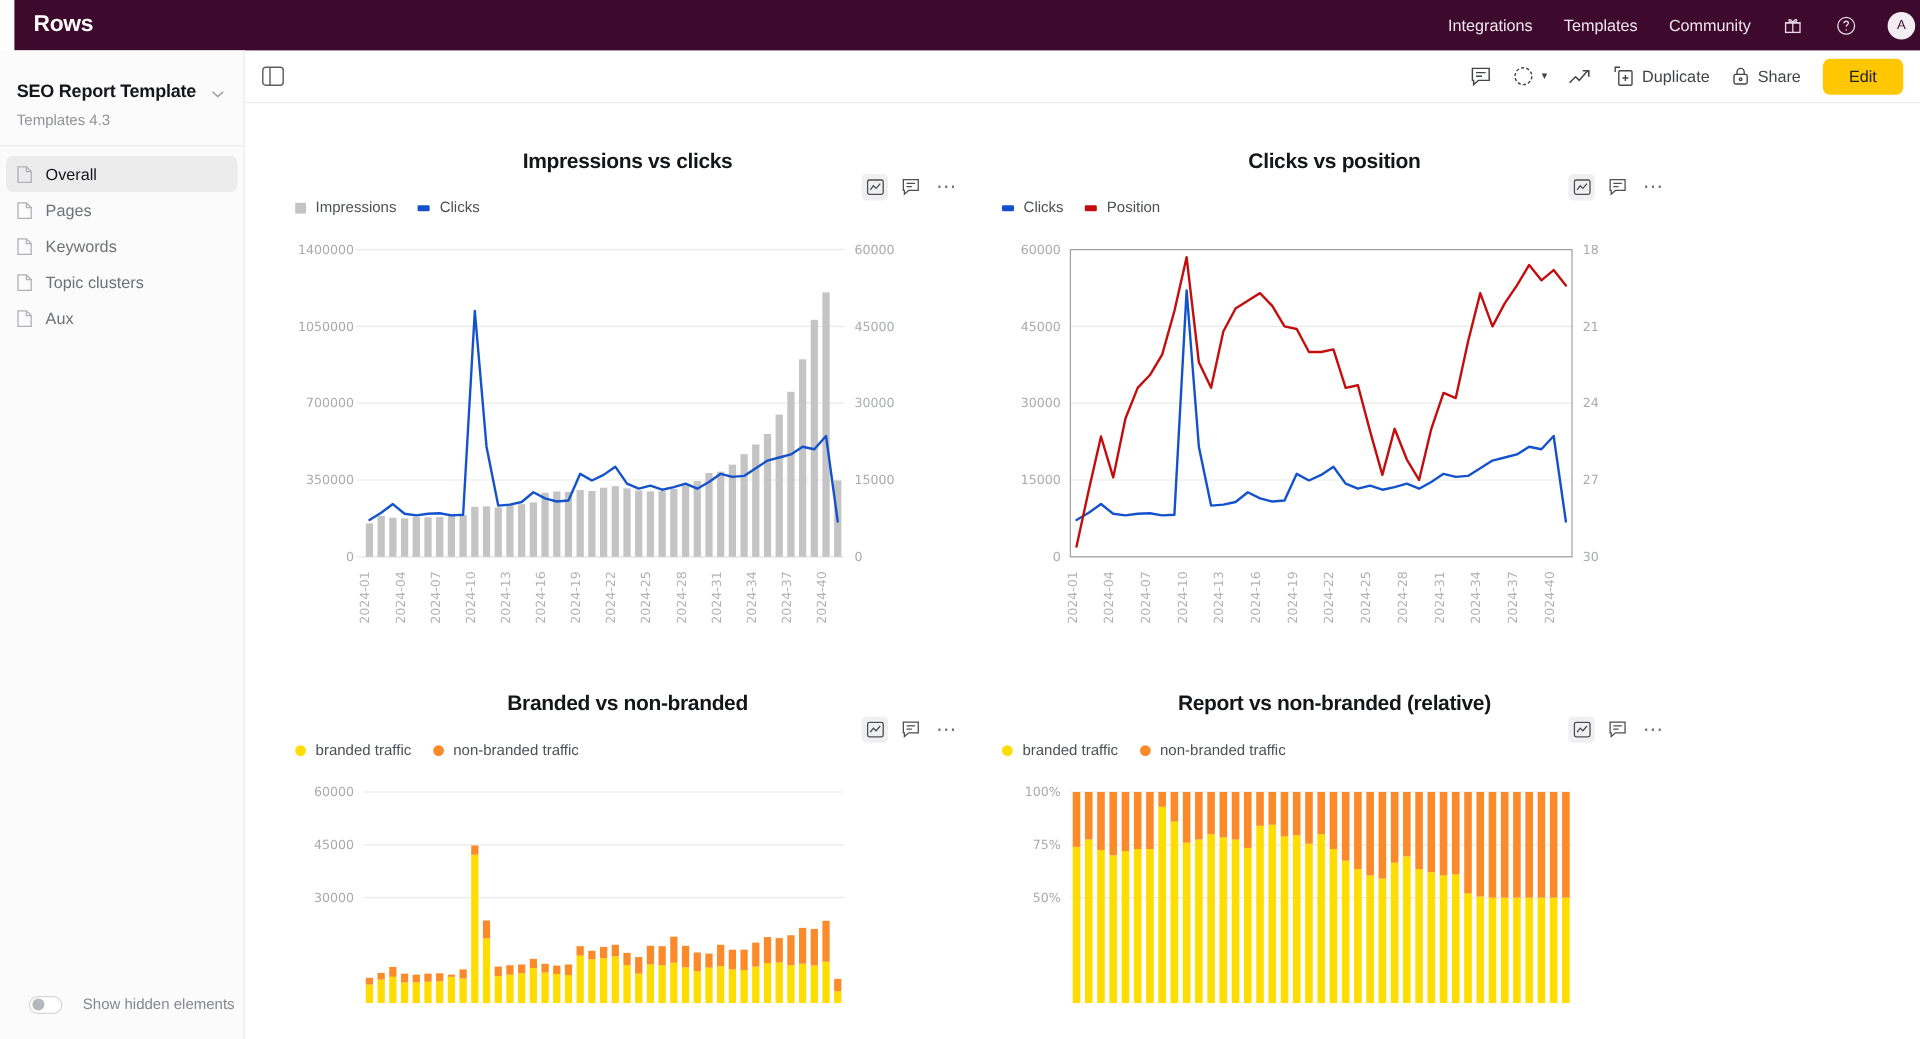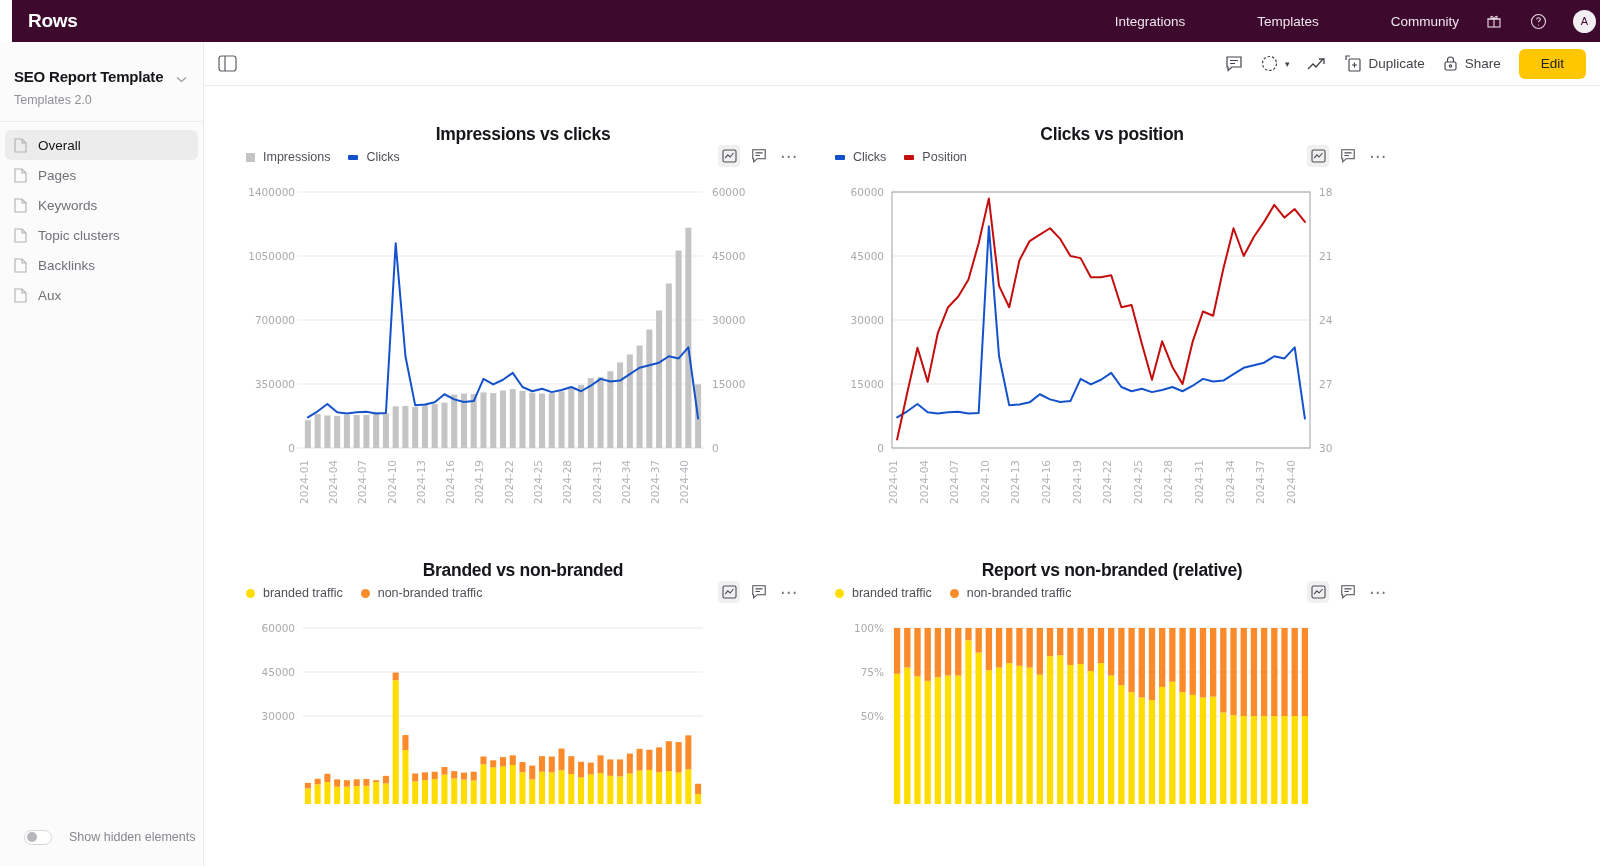--- a/index.html
+++ b/index.html
@@ -17,21 +17,21 @@
   }
   .brand { color: #fff; font-size: 19px; font-weight: bold; letter-spacing: -0.3px; margin-right: 20px; }
   .searchbox {
     width: 218px; height: 26px; border: 1px solid #6d4a61; border-radius: 5px;
     display: flex; align-items: center; padding: 0 8px; gap: 7px;
   }
   .searchbox .s-ico { width: 12px; height: 12px; color: #c9b3c2; display: flex; align-items: center; justify-content: center;}
   .searchbox .s-ph { color: #cbb7c5; font-size: 13px; flex: 1; }
   .searchbox .s-kbd { color: #b79fb0; font-size: 12px; }
   .topbar-right { margin-left: auto; display: flex; align-items: center; gap: 26px; }
-  .topnav-link { color: #efe5ec; font-size: 13.5px; cursor: pointer; margin-left: 46px; }
+  .topnav-link { color: #efe5ec; font-size: 13.5px; cursor: pointer; }
   .topbar-icon { color: #e7d9e3; width: 18px; height: 18px; display:flex; align-items:center; justify-content:center; cursor: pointer;}
   .avatar {
     width: 23px; height: 23px; border-radius: 50%; background: #f2eef1; color: #3d0a2e;
     font-size: 11px; display: flex; align-items: center; justify-content: center; cursor: pointer;
   }
 
   
   .sidebar {
     position: absolute; top: 42px; left: 0; width: 204px; height: 824px;
     background: #fbfbfb; border-right: 1px solid #ebebeb;
@@ -76,21 +76,21 @@
   .card { padding-bottom: 22px; }
   .card-head { display: flex; align-items: center; height: 26px; flex-direction: column; }
   .card-title { font-size: 17.5px; font-weight: bold; color: #15161a; letter-spacing: -0.3px; }
   .card-actions { margin-left: auto; display: flex; align-items: center; gap: 8px; }
   .act {
     width: 22px; height: 22px; border-radius: 4px; display: flex;
     align-items: center; justify-content: center; color: #4c4e55; cursor: pointer;
   }
   .act.sel { background: #f0f0f0; }
   .act.dots { color: #737579; font-size: 17px; letter-spacing: 1px; }
-  .legend { display: flex; align-items: center; gap: 18px; height: 14px; }
+  .legend { display: flex; align-items: center; gap: 18px; margin-top: 16px; height: 14px; }
   .lg { display: flex; align-items: center; gap: 8px; font-size: 12.5px; color: #4e5057; }
   .sw-sq { width: 9px; height: 9px; }
   .sw-bar { width: 10px; height: 5px; border-radius: 1px; }
   .sw-dot { width: 9px; height: 9px; border-radius: 50%; }
 
   .plot { position: relative; margin-top: 14px; }
   .plot svg { display: block; }
   .tick { font-family: "DejaVu Sans", sans-serif; font-size: 10.5px; fill: #a9aaae; }
   .tick-x { font-family: "DejaVu Sans", sans-serif; font-size: 10.5px; fill: #b2b3b7; }
   .gridline { stroke: #e9e9ea; stroke-width: 1; }
@@ -128,21 +128,21 @@
 <div class="sidebar">
   <div class="sb-head">
     <div class="sb-title-row">
       <span class="sb-title">SEO Report Template</span>
       <span class="sb-chev">
         <svg width="11" height="7" viewBox="0 0 11 7" fill="none" stroke="currentColor" stroke-width="1.2">
             <path d="M1 1.5l4.5 4 4.5-4"></path>
           </svg>
       </span>
     </div>
-    <div class="sb-sub">Templates 2.0</div>
+    <div class="sb-sub">Templates 4.3</div>
   </div>
   <div class="sb-sep"></div>
 
   <div class="sb-item active">
     <span class="f-ico">
       <svg width="13" height="15" viewBox="0 0 13 15" fill="none" stroke="currentColor" stroke-width="1.1">
           <path d="M1 1h7l4 4v9H1z"></path>
           <path d="M8 1v4h4"></path>
         </svg>
     </span>
@@ -167,29 +167,20 @@
     <span class="lbl">Keywords</span>
   </div>
   <div class="sb-item">
     <span class="f-ico">
       <svg width="13" height="15" viewBox="0 0 13 15" fill="none" stroke="currentColor" stroke-width="1.1">
           <path d="M1 1h7l4 4v9H1z"></path>
           <path d="M8 1v4h4"></path>
         </svg>
     </span>
     <span class="lbl">Topic clusters</span>
-  </div>
-  <div class="sb-item">
-    <span class="f-ico">
-      <svg width="13" height="15" viewBox="0 0 13 15" fill="none" stroke="currentColor" stroke-width="1.1">
-          <path d="M1 1h7l4 4v9H1z"></path>
-          <path d="M8 1v4h4"></path>
-        </svg>
-    </span>
-    <span class="lbl">Backlinks</span>
   </div>
   <div class="sb-item">
     <span class="f-ico">
       <svg width="13" height="15" viewBox="0 0 13 15" fill="none" stroke="currentColor" stroke-width="1.1">
           <path d="M1 1h7l4 4v9H1z"></path>
           <path d="M8 1v4h4"></path>
         </svg>
     </span>
     <span class="lbl">Aux</span>
   </div>

